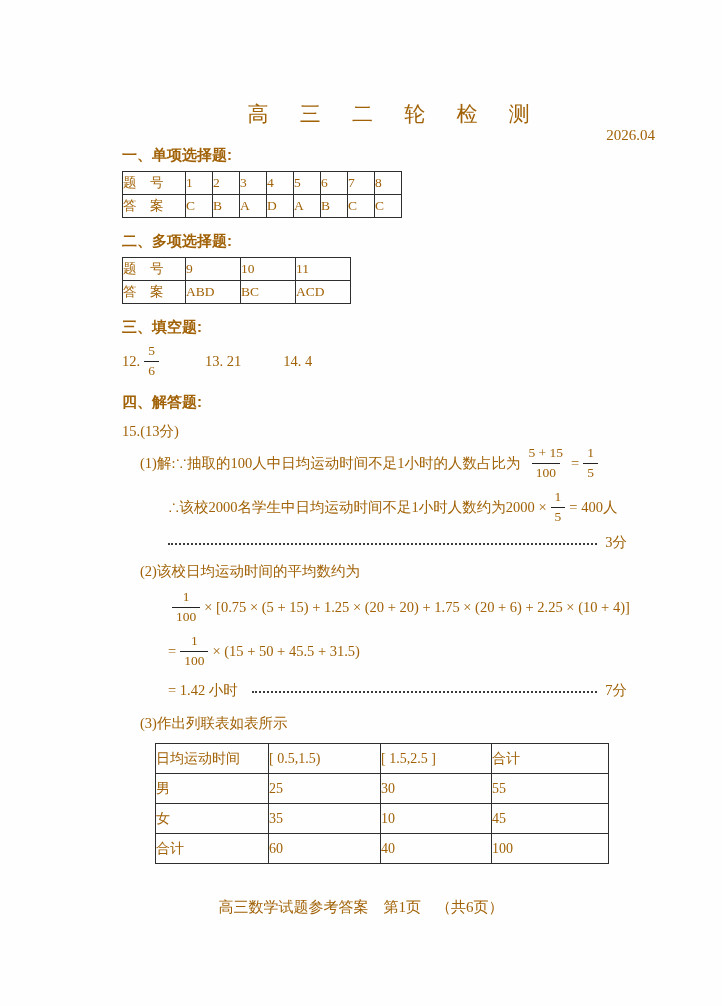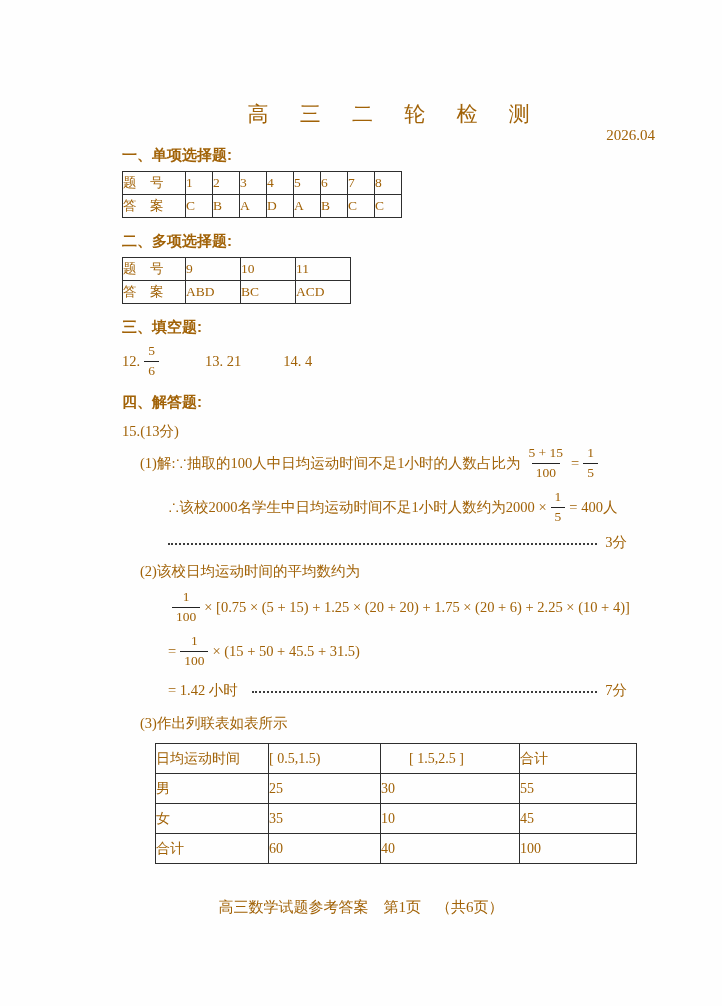--- a/index.html
+++ b/index.html
@@ -76,21 +76,21 @@
   
   .score-row { display: flex; align-items: center; font-size: 14.5px; }
   .dotline { flex: 1 1 auto; border-bottom: 2px dotted #3c3c3c; height: 0; margin: 0 8px 0 0; transform: translateY(1px); }
   .score-label { flex: 0 0 auto; }
 
   
   .tbl-cont { margin-top: 10px; }
   .tbl-cont td { height: 29px; font-size: 14px; }
   .tbl-cont .c0 { width: 112px; }
   .tbl-cont .c1 { width: 111px; }
-  .tbl-cont .c2 { width: 110px; padding-left: 28px; }
+  .tbl-cont .c2 { width: 110px; }
   .tbl-cont .c3 { width: 116px; }
 
   
   .footer {
     position: absolute; left: 0; top: 898px; width: 722px;
     text-align: center; font-size: 15px;
   }
 </style>
 </head>
 <body>

